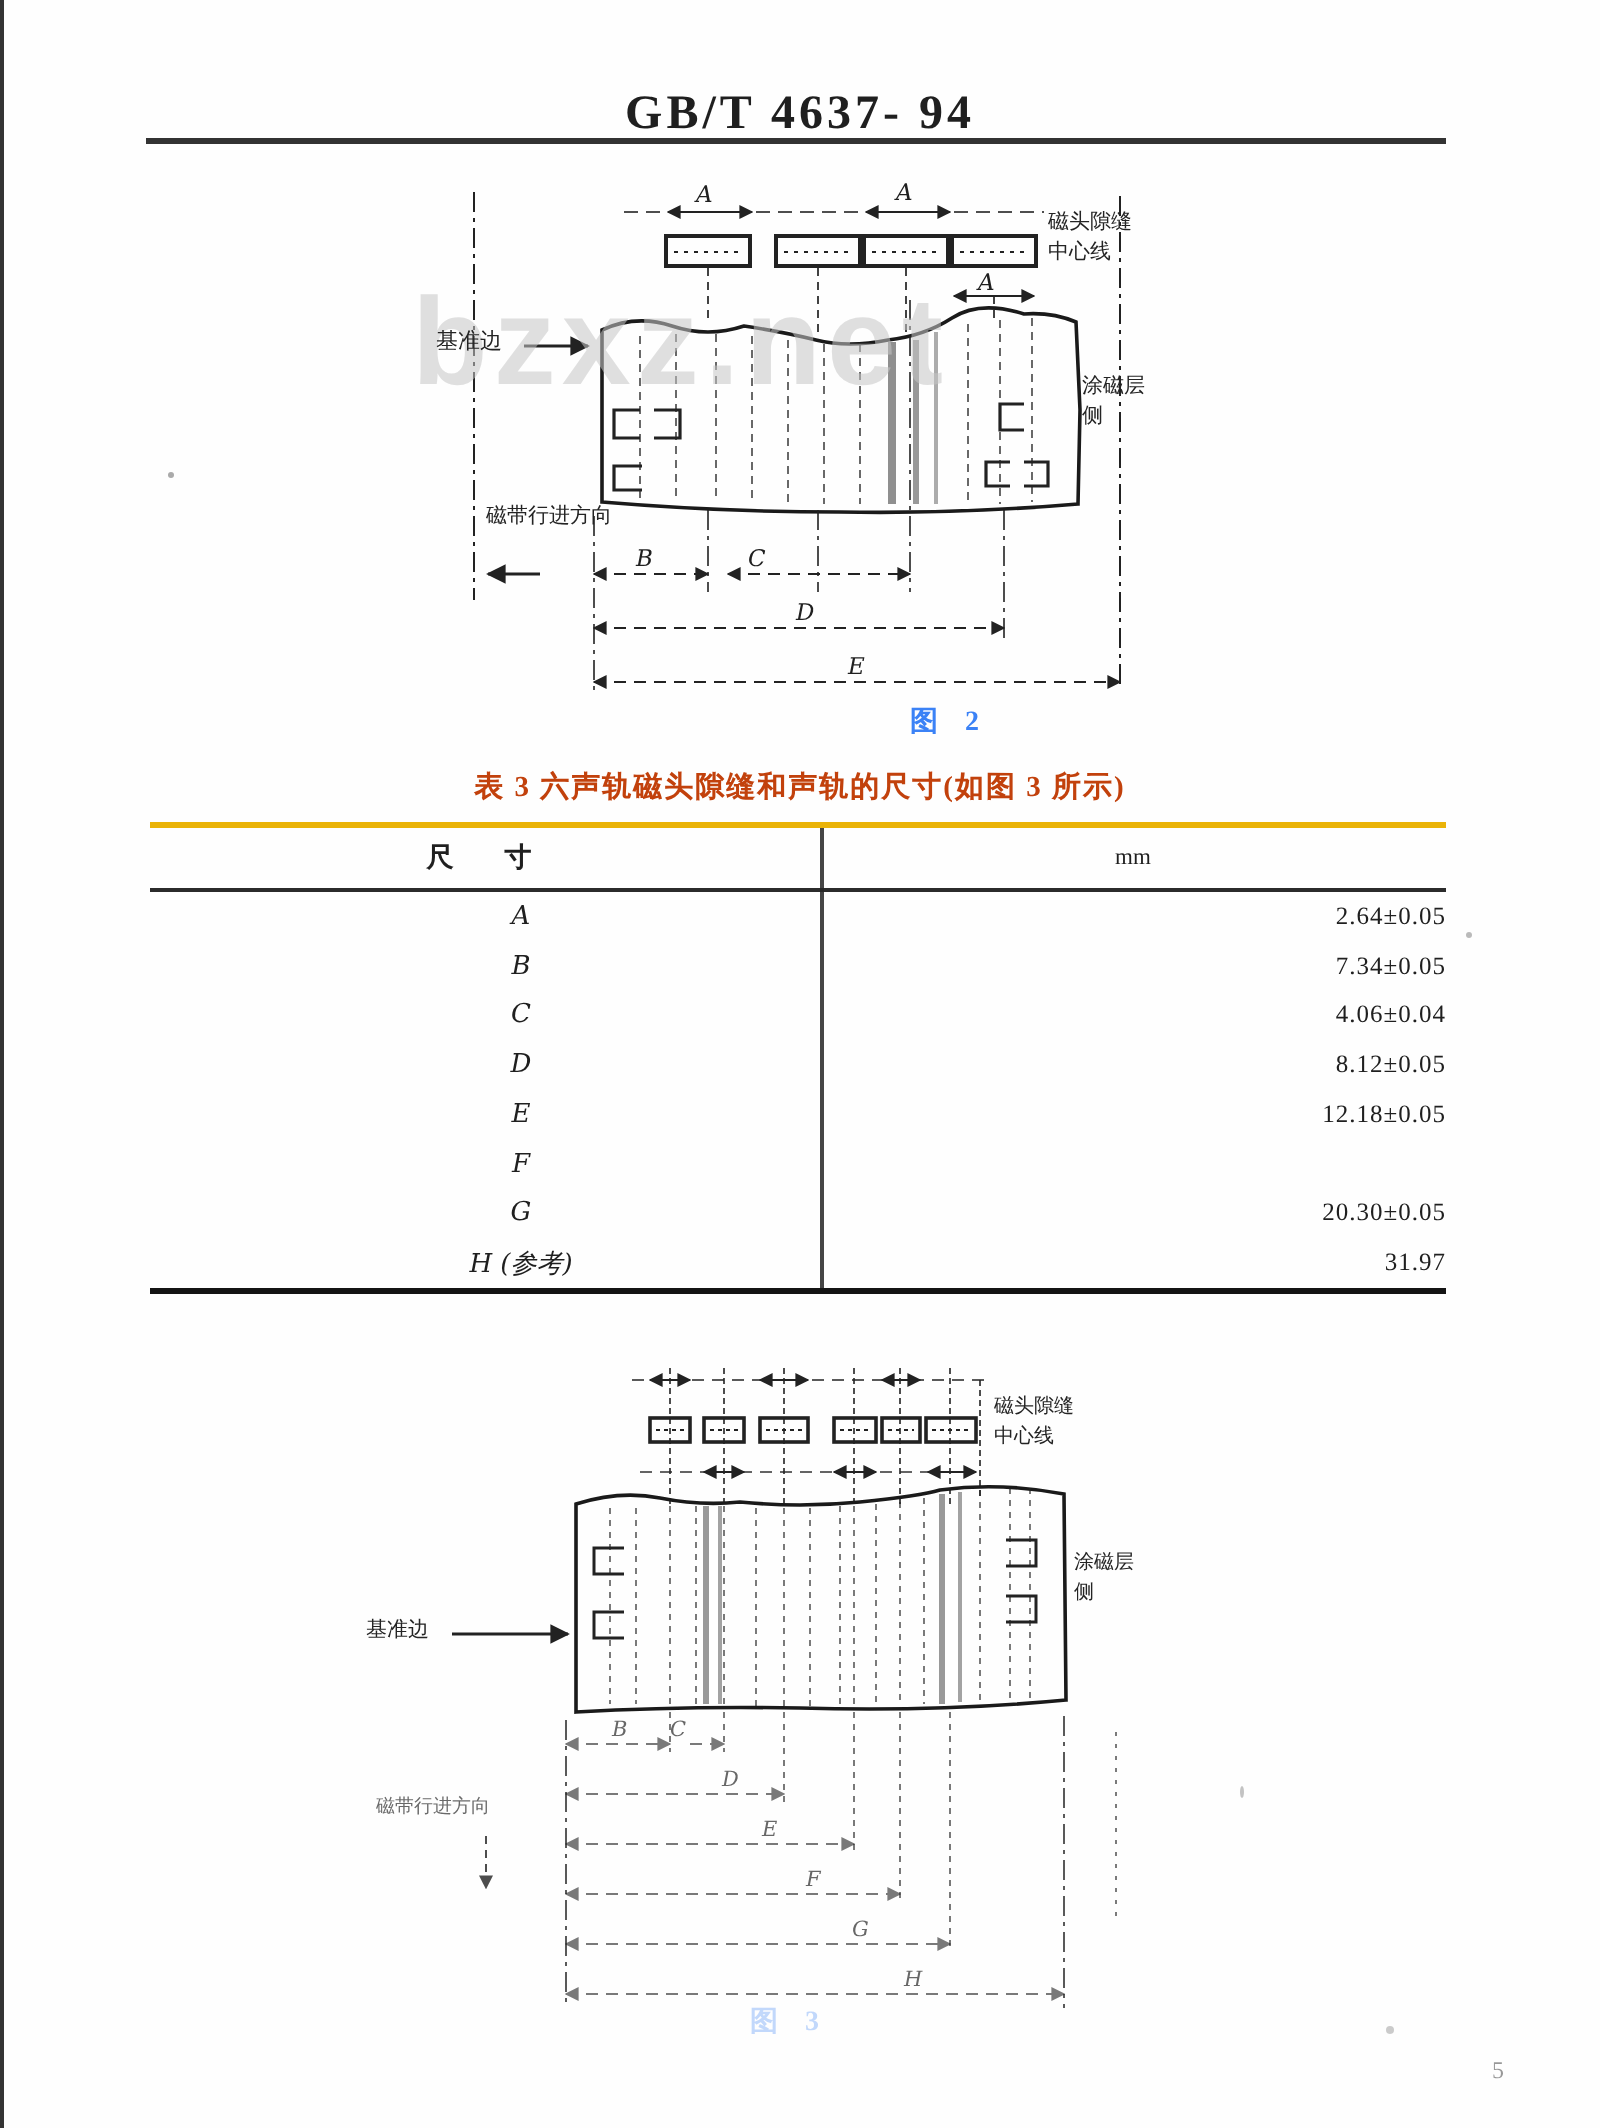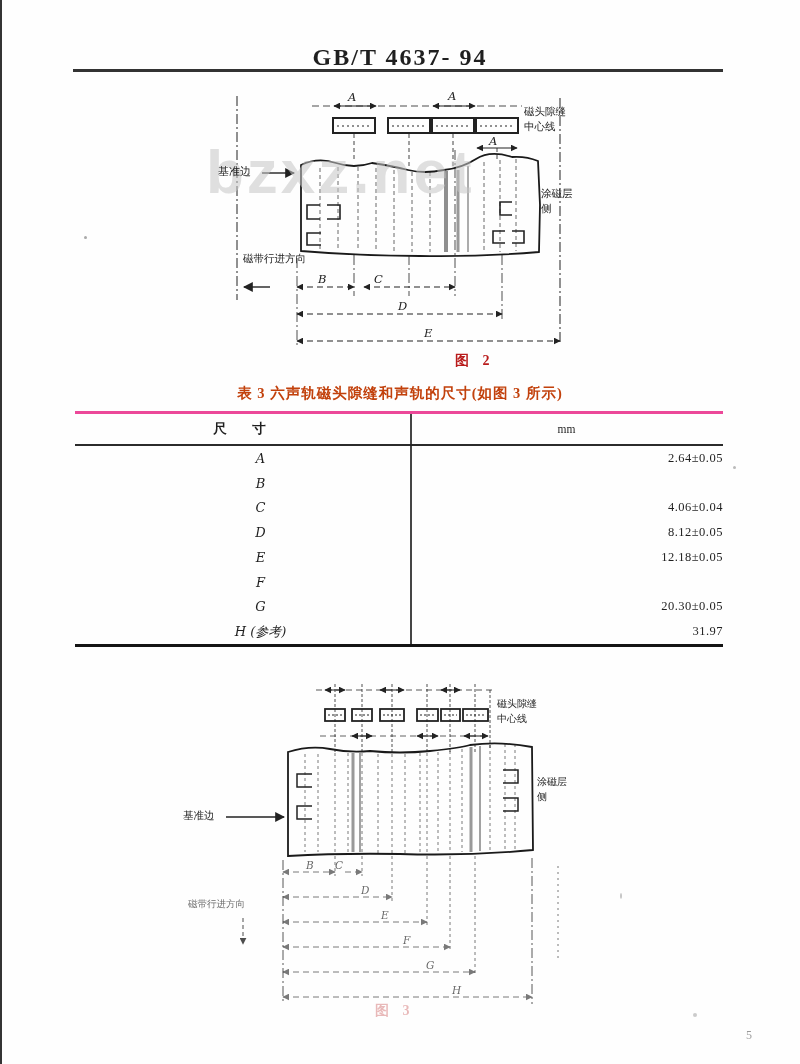--- a/index.html
+++ b/index.html
@@ -22,29 +22,29 @@
   }
   svg.linework{position:absolute;left:0;top:0;z-index:1;}
   .lbl{position:absolute;z-index:3;font-size:10.5px;line-height:1.45;color:#242424;}
   .lbl.small{font-size:10px;}
   .dimlbl{
     position:absolute;z-index:3;font-style:italic;font-size:11.5px;
     font-family:"DejaVu Serif","Liberation Serif",serif;color:#202020;
   }
   .faded{opacity:.68;}
   .fig-caption{
-    position:absolute;z-index:3;font-size:14px;font-weight:bold;letter-spacing:5px;color:#b91c1c;
+    position:absolute;z-index:3;font-size:14px;font-weight:bold;letter-spacing:5px;color:#3b82f6;
   }
   .tbl-title{
     position:absolute;left:50%;transform:translateX(-50%);top:384px;z-index:3;
     font-size:14.5px;font-weight:bold;letter-spacing:1px;white-space:nowrap;color:#c2410c;
   }
   .table3{
     position:absolute;left:75px;top:411px;width:648px;height:230px;z-index:3;
-    border-top:3px solid #ec4899;border-bottom:3px solid #141414;
+    border-top:3px solid #eab308;border-bottom:3px solid #141414;
     display:flex;flex-direction:column;
   }
   .table3 .vline{position:absolute;left:335px;top:0;bottom:0;width:2px;background:#242424;opacity:.85;}
   .thead{display:flex;height:30px;border-bottom:2px solid #2b2b2b;align-items:center;}
   .th-dim{width:335px;text-align:center;font-weight:bold;font-size:13.5px;letter-spacing:6px;}
   .th-unit{flex:1;text-align:center;font-size:11.5px;font-family:"Liberation Serif",serif;}
   .tbody{display:flex;flex-direction:column;flex:1;}
   .trow{display:flex;flex:1;align-items:center;}
   .td-dim{width:335px;text-align:center;font-style:italic;font-size:13px;
     font-family:"DejaVu Serif","Liberation Serif",serif;padding-left:36px;box-sizing:border-box;}
@@ -279,20 +279,21 @@
       <div class="th-dim">尺　寸</div>
       <div class="th-unit">mm</div>
     </div>
     <div class="tbody">
       <div class="trow">
         <div class="td-dim">A</div>
         <div class="td-val">2.64±0.05</div>
       </div>
       <div class="trow">
         <div class="td-dim">B</div>
+        <div class="td-val">7.34±0.05</div>
       </div>
       <div class="trow">
         <div class="td-dim">C</div>
         <div class="td-val">4.06±0.04</div>
       </div>
       <div class="trow">
         <div class="td-dim">D</div>
         <div class="td-val">8.12±0.05</div>
       </div>
       <div class="trow">

